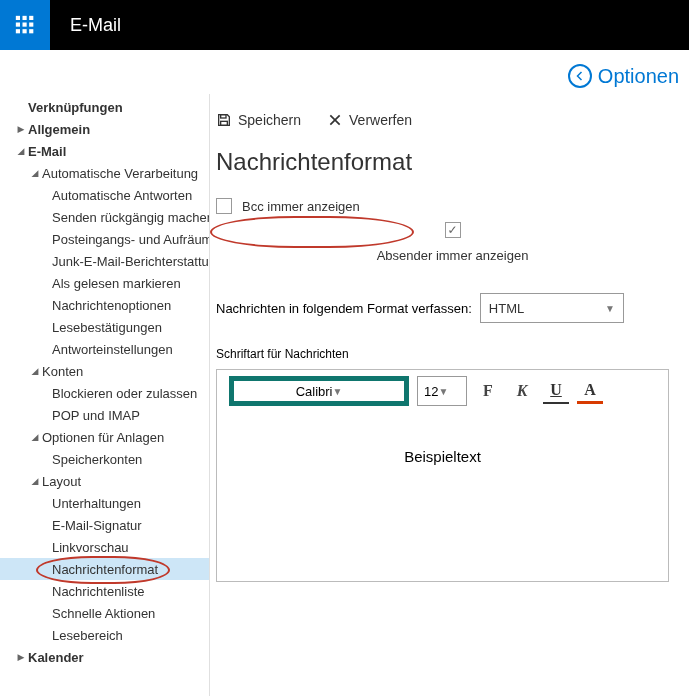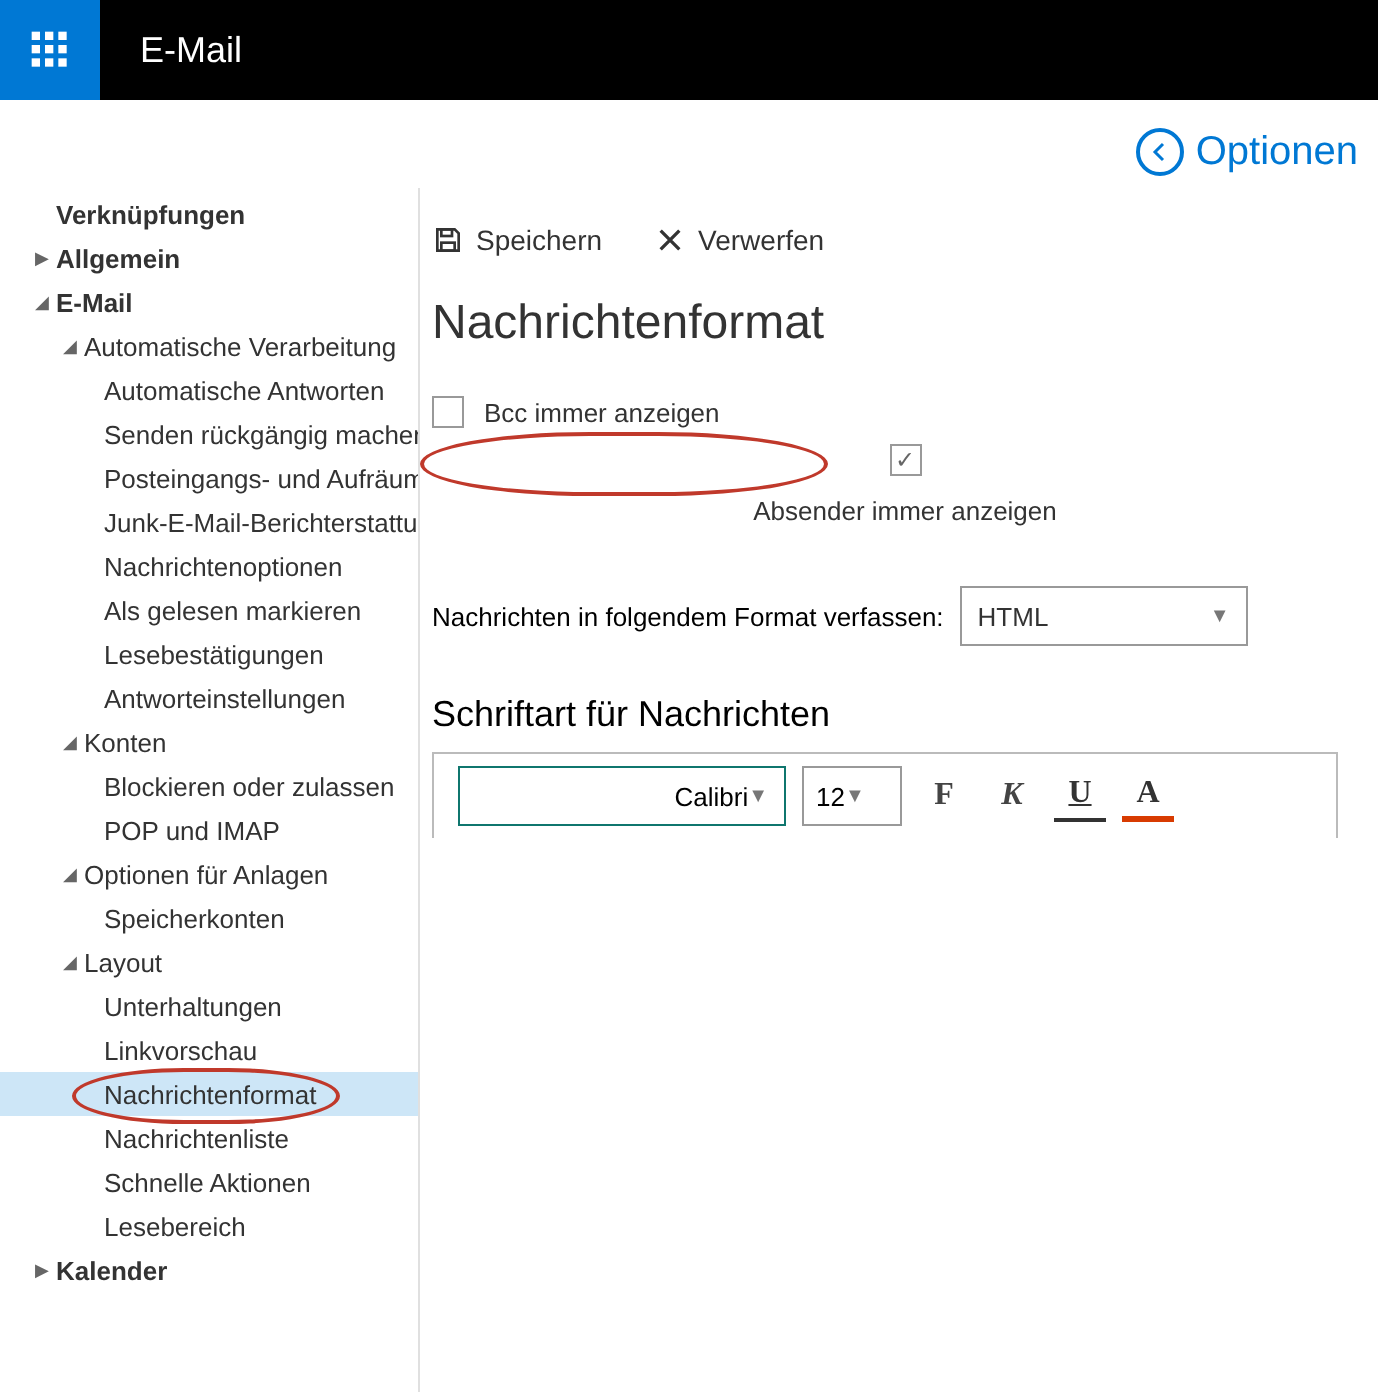--- a/index.html
+++ b/index.html
@@ -35,23 +35,23 @@
 .check-row { display: flex; align-items: center; gap: 10px; margin: 0 0 8px 6px; font-size: 13px; color: #333; }
 .checkbox { width: 16px; height: 16px; border: 1px solid #999; display: flex; align-items: center; justify-content: center; cursor: pointer; }
 .checkbox.checked::after { content: "✓"; font-size: 12px; color: #666; }
 .check-row.ellipsed { position: relative; flex-direction: column; }
 .check-row.ellipsed::after { content: ""; position: absolute; left: -6px; top: -6px; width: 200px; height: 28px; border: 2px solid #c0392b; border-radius: 50% / 60%; pointer-events: none; }
 
 .format-row { display: flex; align-items: center; gap: 8px; margin: 30px 0 0 6px; font-size: 13px; }
 .select { width: 144px; height: 30px; border: 1px solid #999; display: flex; align-items: center; justify-content: space-between; padding: 0 8px; cursor: pointer; font-size: 13px; color: #333; }
 .dd-caret { font-size: 10px; color: #777; }
 
-.font-label { margin: 24px 12px 8px 6px; font-size: 18px; }
+.font-label { margin: 24px 12px 8px 6px; font-size: 12px; }
 .font-bar { display: flex; align-items: center; gap: 8px; margin-left: 6px; }
-.font-select { width: 164px; height: 30px; border: 1px solid #0f766e; display: flex; align-items: center; justify-content: flex-end; padding: 0 8px; cursor: pointer; font-size: 13px; }
+.font-select { width: 180px; height: 30px; border: 5px solid #0f766e; display: flex; align-items: center; justify-content: center; padding: 0 8px; cursor: pointer; font-size: 13px; }
 .size-select { width: 50px; height: 30px; border: 1px solid #999; display: flex; align-items: center; padding: 0 6px; cursor: pointer; font-size: 13px; }
 .fmt-btn { width: 26px; height: 26px; display: flex; align-items: center; justify-content: center; cursor: pointer; font-family: Georgia, serif; font-size: 16px; color: #444; }
 .fmt-btn.bold { font-weight: bold; }
 .fmt-btn.italic { font-style: italic; font-weight: bold; }
 .fmt-btn.under { text-decoration: underline; font-weight: bold; color: #333; border-bottom: 2px solid #333; line-height: 16px; }
 .fmt-btn.color { font-weight: bold; color: #333; border-bottom: 3px solid #d83b01; line-height: 14px; }
 
 .preview { margin: 0 20px 0 6px; border: 1px solid #bbb; border-top: none; height: 170px; padding-top: 36px; text-align: center; font-size: 15px; }
 .font-bar-wrap { margin: 0 20px 0 6px; border: 1px solid #bbb; border-bottom: none; padding: 6px; }
 </style>
@@ -108,26 +108,26 @@
     <div class="row" style="padding-left:50px;">
         <span class="lbl">Senden rückgängig machen</span>
       </div>
     <div class="row" style="padding-left:50px;">
         <span class="lbl">Posteingangs- und Aufräumregeln</span>
       </div>
     <div class="row" style="padding-left:50px;">
         <span class="lbl">Junk-E-Mail-Berichterstattung</span>
       </div>
     <div class="row" style="padding-left:50px;">
+        <span class="lbl">Als gelesen markieren</span>
+      </div>
+    <div class="row" style="padding-left:50px;">
         <span class="lbl">Nachrichtenoptionen</span>
       </div>
     <div class="row" style="padding-left:50px;">
-        <span class="lbl">Als gelesen markieren</span>
-      </div>
-    <div class="row" style="padding-left:50px;">
         <span class="lbl">Lesebestätigungen</span>
       </div>
     <div class="row" style="padding-left:50px;">
         <span class="lbl">Antworteinstellungen</span>
       </div>
 
     <div class="row" style="padding-left:30px;">
         <span class="caret">◢</span>
         <span class="lbl">Konten</span>
       </div>
@@ -145,20 +145,23 @@
     <div class="row" style="padding-left:50px;">
         <span class="lbl">Speicherkonten</span>
       </div>
 
     <div class="row" style="padding-left:30px;">
         <span class="caret">◢</span>
         <span class="lbl">Layout</span>
       </div>
     <div class="row" style="padding-left:50px;">
         <span class="lbl">Unterhaltungen</span>
+      </div>
+    <div class="row" style="padding-left:50px;">
+        <span class="lbl">E-Mail-Signatur</span>
       </div>
     <div class="row" style="padding-left:50px;">
         <span class="lbl">Linkvorschau</span>
       </div>
     <div class="row selected ellipse" style="padding-left:50px;">
         <span class="lbl">Nachrichtenformat</span>
       </div>
     <div class="row" style="padding-left:50px;">
         <span class="lbl">Nachrichtenliste</span>
       </div>
@@ -223,14 +226,17 @@
         <div class="size-select">
           <span>12</span>
           <span class="dd-caret">▼</span>
         </div>
         <div class="fmt-btn bold">F</div>
         <div class="fmt-btn italic">K</div>
         <div class="fmt-btn under">U</div>
         <div class="fmt-btn color">A</div>
       </div>
     </div>
+    <div class="preview">
+      <span>Beispieltext</span>
+    </div>
   </div>
 </div>
 
 </body></html>

